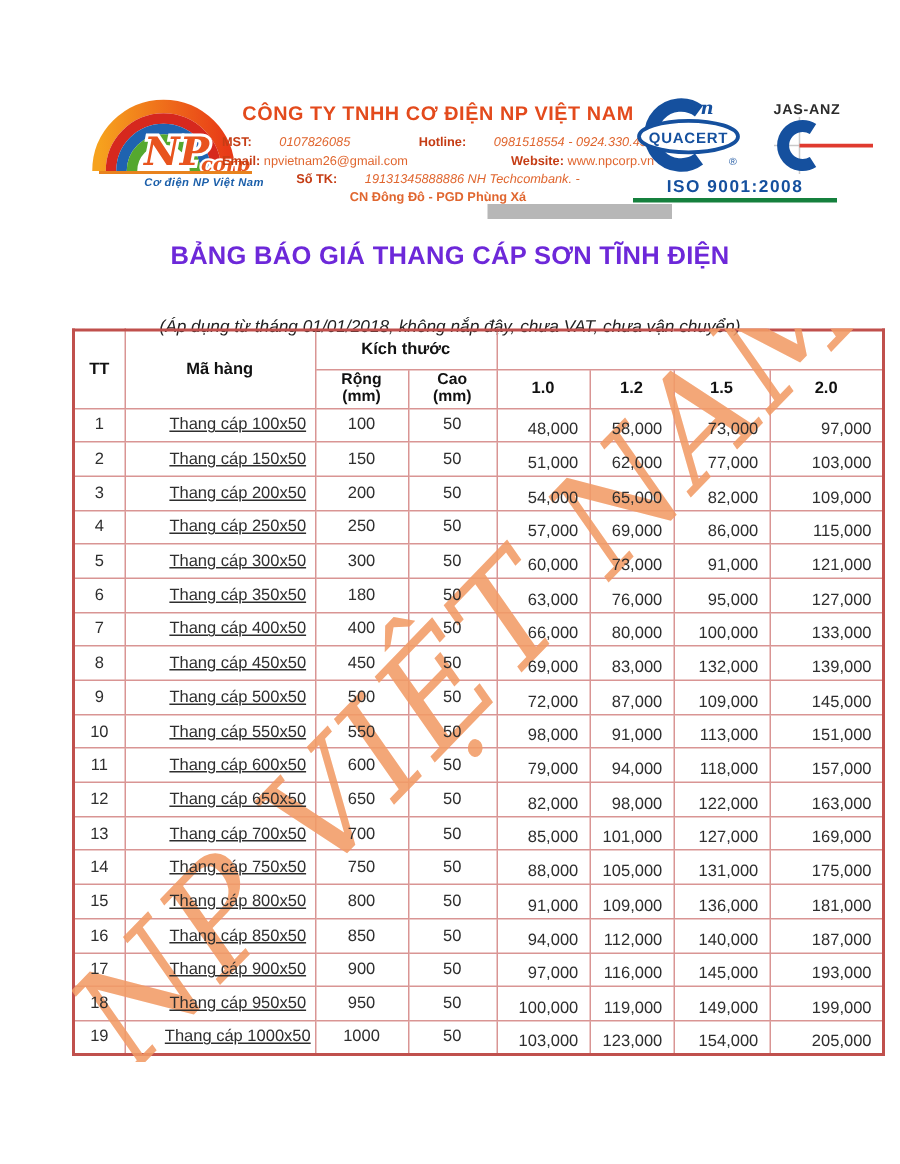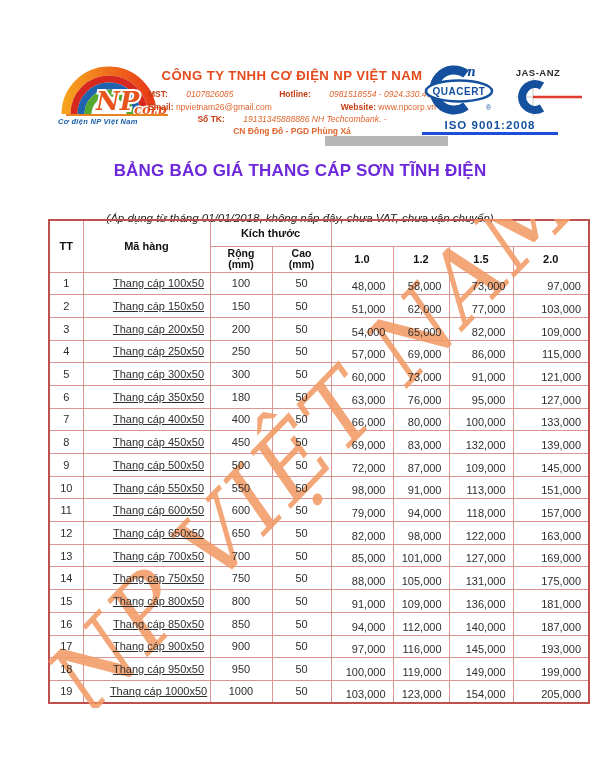--- a/index.html
+++ b/index.html
@@ -8,21 +8,21 @@
     position:relative; width:600px; height:776px; margin:0 auto;
     background:#ffffff; overflow:hidden;
     font-family:"Liberation Sans", sans-serif; color:#2e2e2e;
   }
 
   
   .logo { position:absolute; left:58px; top:60px; width:118px; height:72px; }
   .logo svg { display:block; }
   .logo-rule { position:absolute; left:8px; top:54px; width:102px; border-top:2px solid #E8831E; }
   .logo-tagline {
-    position:absolute; left:0; top:57px; width:118px; text-align:left;
+    position:absolute; left:0; top:57px; width:118px; text-align:right;
     font-size:7.5px; font-weight:bold; font-style:italic; color:#1B5FAA; letter-spacing:.3px;
   }
 
   
   .head-center { position:absolute; left:148px; top:68px; width:288px; }
   .company-name {
     text-align:center; font-size:13.2px; font-weight:bold; color:#E34A1C;
     letter-spacing:.4px; white-space:nowrap; margin-bottom:5px;
   }
   .contact-row { display:flex; justify-content:space-between; font-size:8.5px; line-height:12.5px; }
@@ -31,21 +31,21 @@
   .lbl { font-weight:bold; color:#C53D15; }
   .val { color:#E0662F; }
   .val.num { font-style:italic;margin-left:16px; }
   .branch-line { text-align:center; font-size:8.5px; line-height:11px; color:#E0662F; font-weight:bold; }
 
   
   .badges { position:absolute; left:420px; top:64px; width:170px; height:72px; }
   .iso-label {
     position:absolute; left:2px; top:55px; width:136px; text-align:center;
     font-size:11.5px; font-weight:bold; color:#15509E; letter-spacing:1px;
-    border-bottom:3px solid #1d4ed8; padding-bottom:1px; white-space:nowrap;
+    border-bottom:3px solid #15803d; padding-bottom:1px; white-space:nowrap;
   }
 
   
   .gray-bar { position:absolute; left:325px; top:136px; width:123px; height:10px; background:#b7b7b7; }
 
   
   .doc-title {
     position:absolute; left:0; top:161px; width:600px; text-align:center;
     font-size:17px; font-weight:bold; color:#6d28d9; letter-spacing:.2px;
   }

